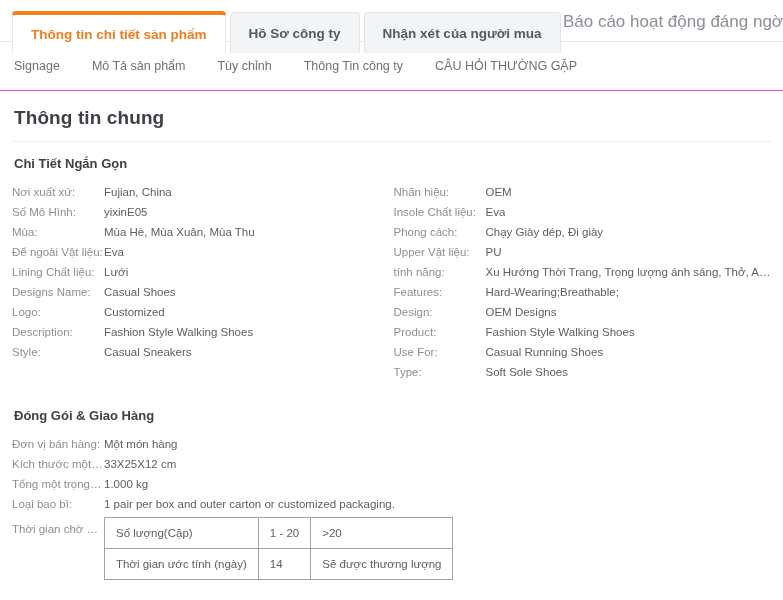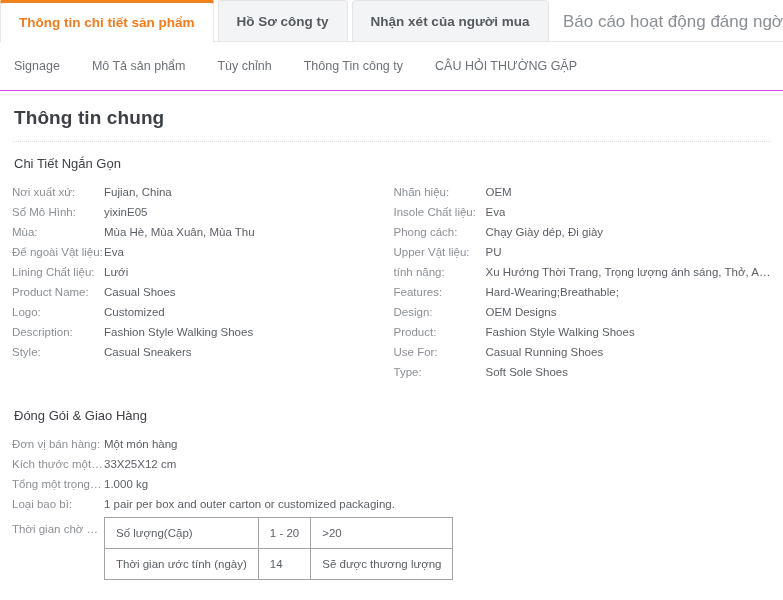--- a/index.html
+++ b/index.html
@@ -9,21 +9,21 @@
     background: #ffffff;
     font-family: "Liberation Sans", "DejaVu Sans", sans-serif;
     overflow: hidden;
   }
 
   
   .tabbar {
     position: relative;
     height: 41px;
     background: #ffffff;
-    padding: 0;
+    padding: 12px;
   }
   .tabs {
     display: flex;
     align-items: flex-end;
     height: 41px;
     padding-left: 0px;
   }
   .tab {
     position: relative;
     height: 41px;
@@ -97,21 +97,21 @@
     padding: 16px 0 12px 2px;
     letter-spacing: 0.1px;
   }
   .dotted-div {
     border-top: 1px dotted #dcdfe3;
     height: 0;
     margin: 0 0 14px 0;
   }
   .section-title {
     font-size: 13px;
-    font-weight: normal;
+    font-weight: bold;
     color: #3d4146;
     margin: 0 0 11px 2px;
   }
 
   
   .spec-grid {
     display: flex;
     width: 100%;
   }
   .spec-col { width: 50%; }
@@ -243,21 +243,21 @@
       </div>
       <div class="spec-row">
         <div class="spec-label">Để ngoài Vật liệu:</div>
         <div class="spec-value">Eva</div>
       </div>
       <div class="spec-row">
         <div class="spec-label">Lining Chất liệu:</div>
         <div class="spec-value">Lưới</div>
       </div>
       <div class="spec-row">
-        <div class="spec-label">Product Name:</div>
+        <div class="spec-label">Designs Name:</div>
         <div class="spec-value">Casual Shoes</div>
       </div>
       <div class="spec-row">
         <div class="spec-label">Logo:</div>
         <div class="spec-value">Customized</div>
       </div>
       <div class="spec-row">
         <div class="spec-label">Description:</div>
         <div class="spec-value">Fashion Style Walking Shoes</div>
       </div>

